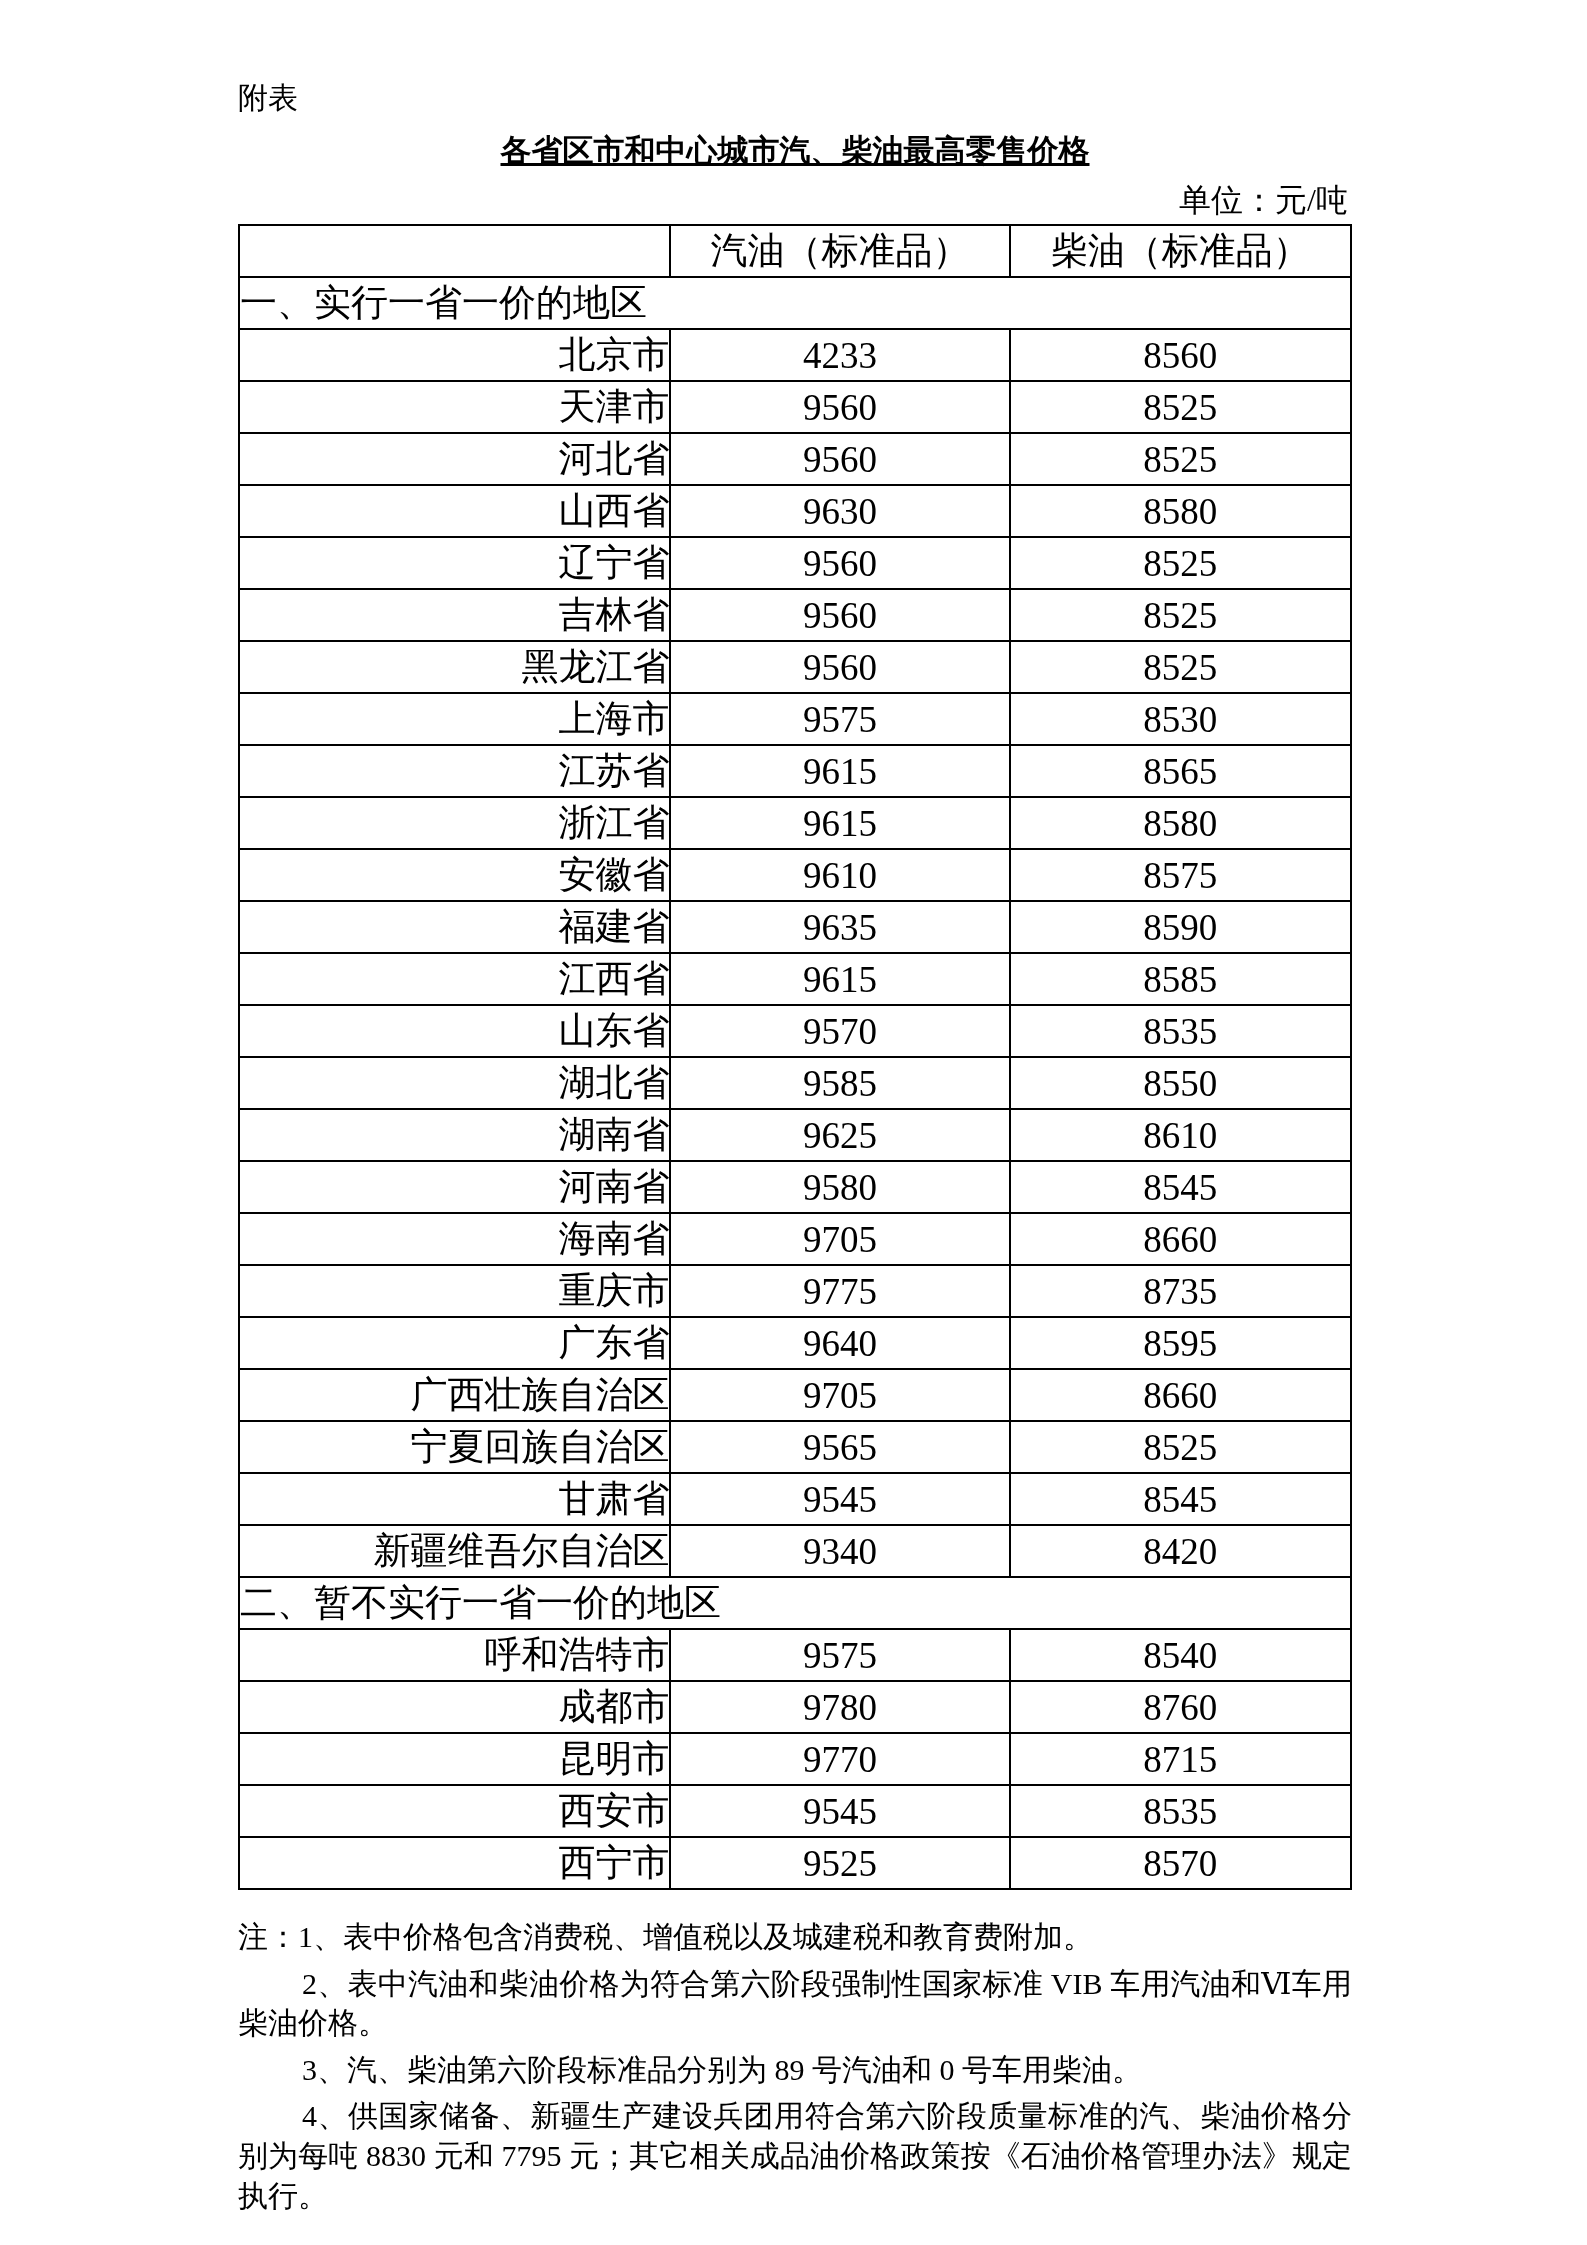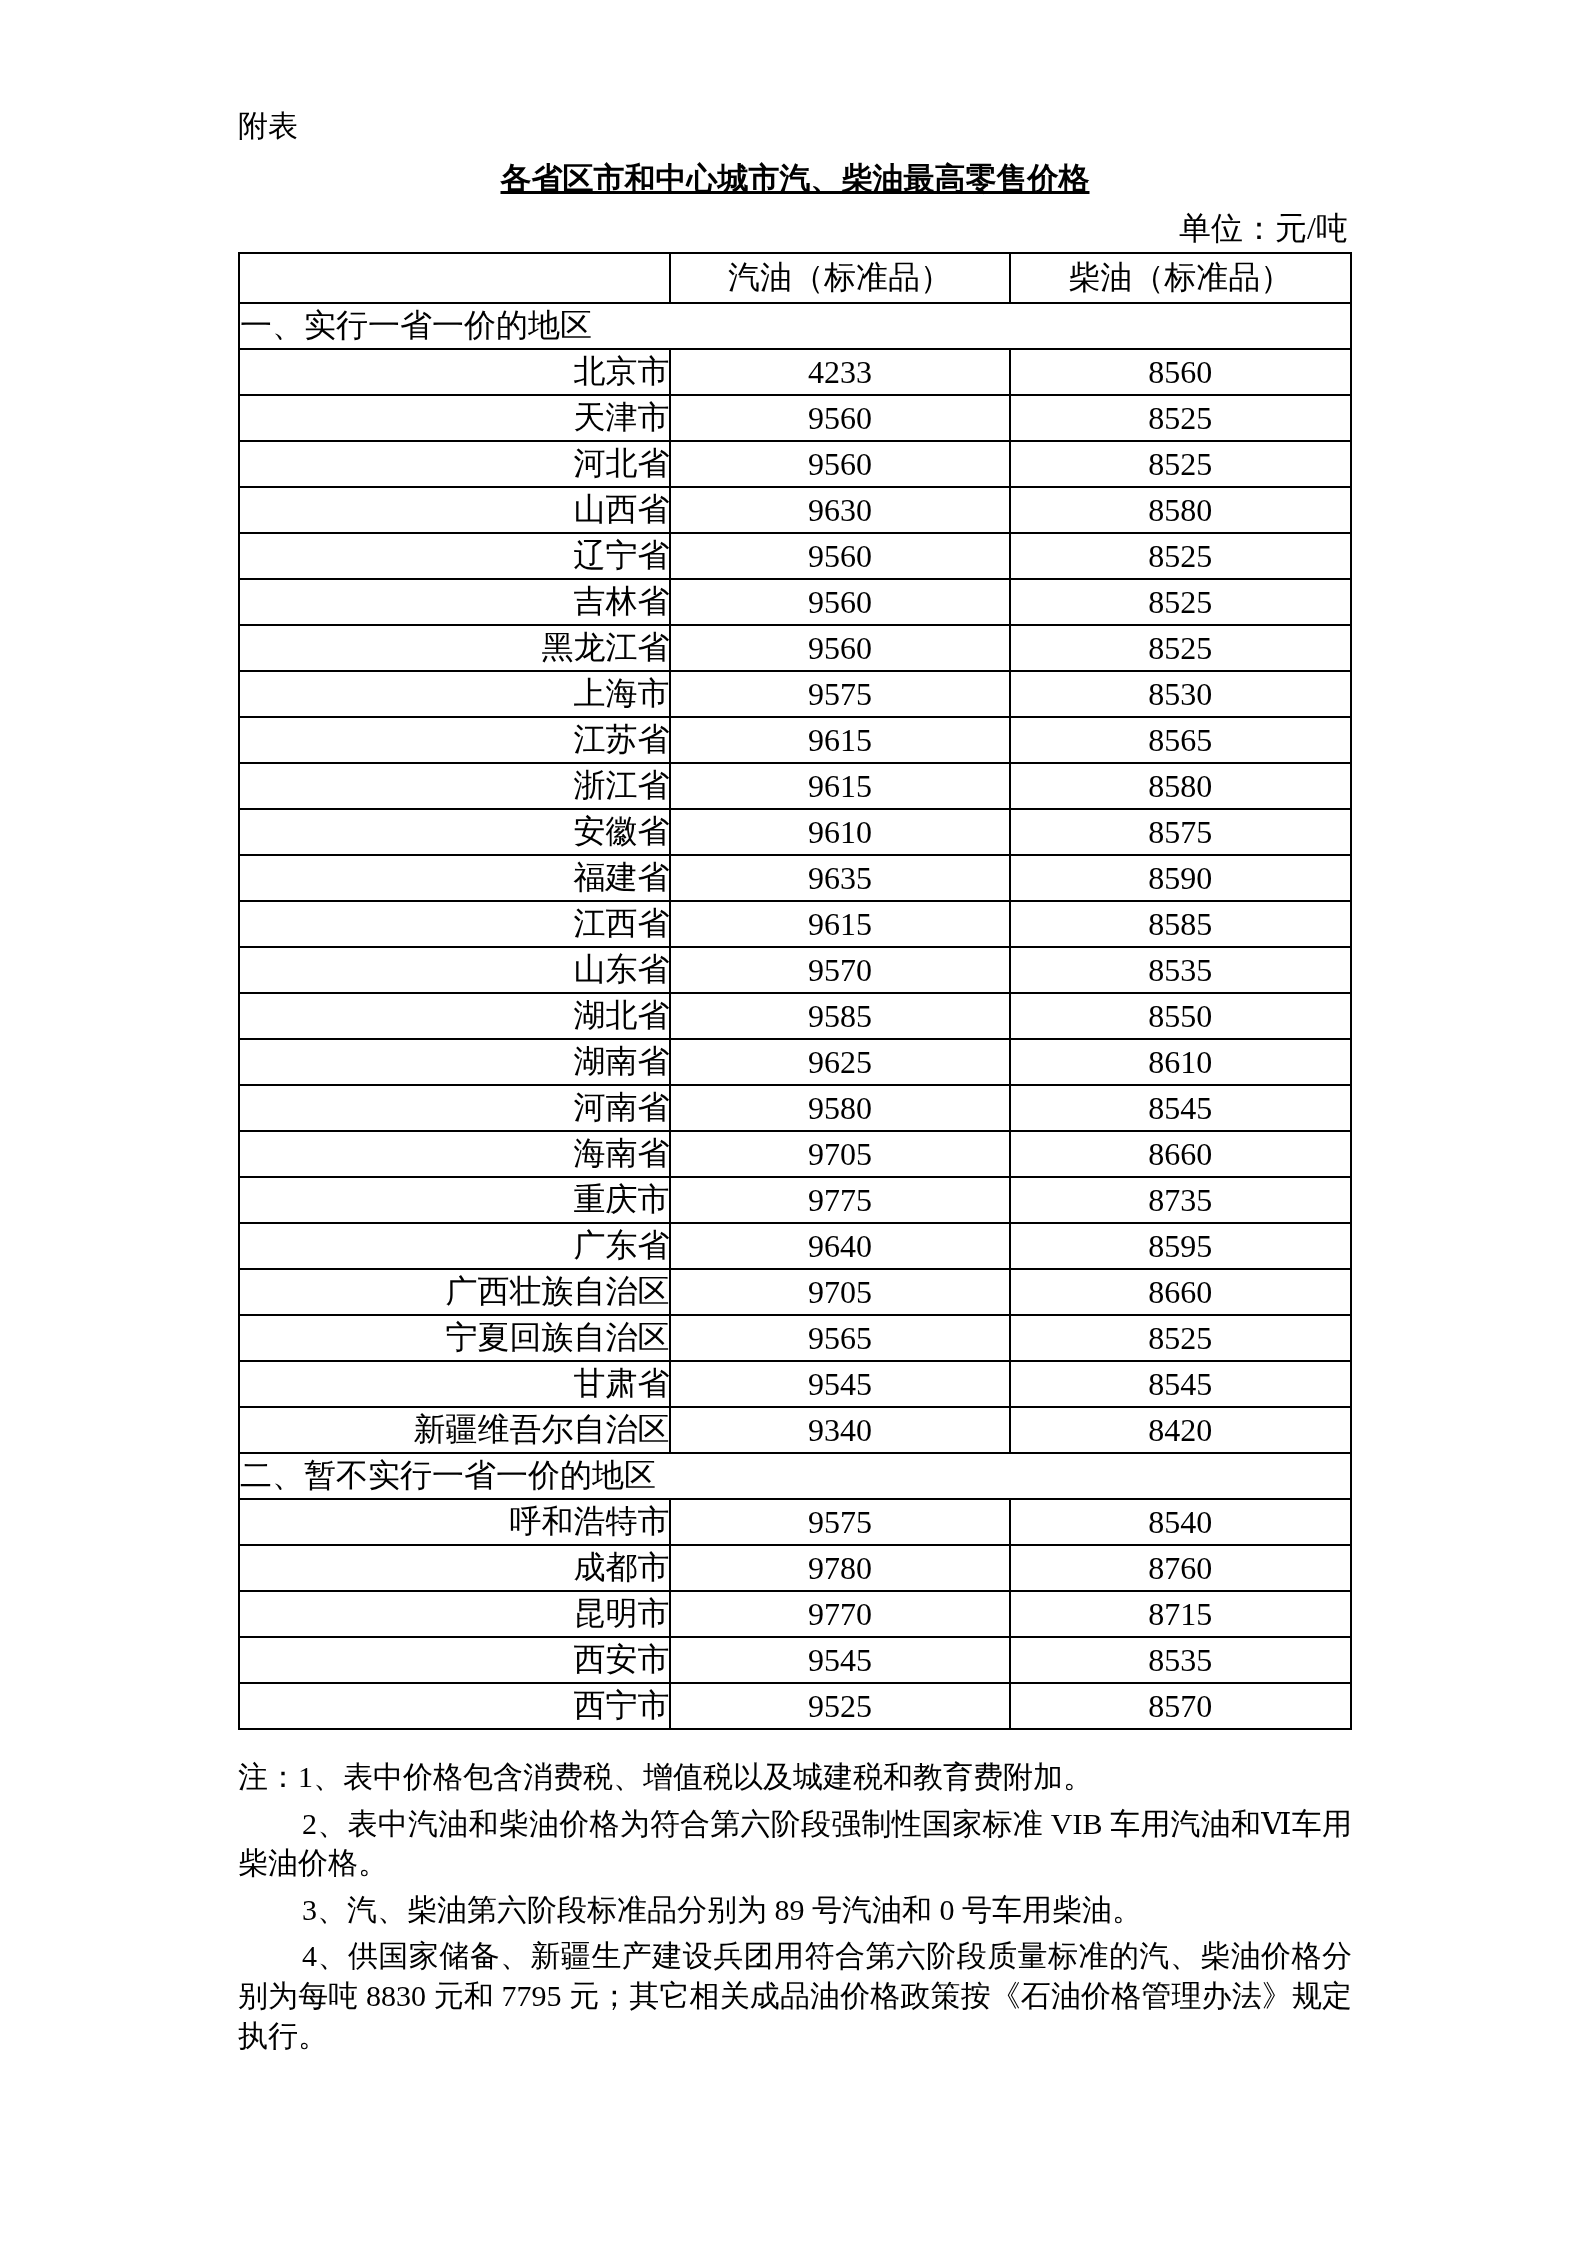--- a/index.html
+++ b/index.html
@@ -10,21 +10,21 @@
   body {
     width: 1587px;
     height: 2245px;
     font-family: "Liberation Serif", "DejaVu Serif", serif;
     color: #000000;
     position: relative;
   }
   .content {
     width: 1114px;
     margin-left: 238px;
-    padding-top: 108px;
+    padding-top: 80px;
   }
   .doc-label {
     font-size: 30px;
     line-height: 36px;
   }
   .doc-title {
     margin-top: 16px;
     text-align: center;
     font-size: 31px;
     font-weight: bold;
@@ -36,21 +36,21 @@
     margin-bottom: 8px;
     text-align: right;
     font-size: 32px;
     line-height: 32px;
     padding-right: 4px;
   }
   table.price-table {
     width: 100%;
     border-collapse: collapse;
     table-layout: fixed;
-    font-size: 32px;
+    font-size: 37px;
   }
   table.price-table th,
   table.price-table td {
     border: 2px solid #000000;
     padding: 0;
     vertical-align: middle;
     font-weight: normal;
     overflow: hidden;
     white-space: nowrap;
   }

